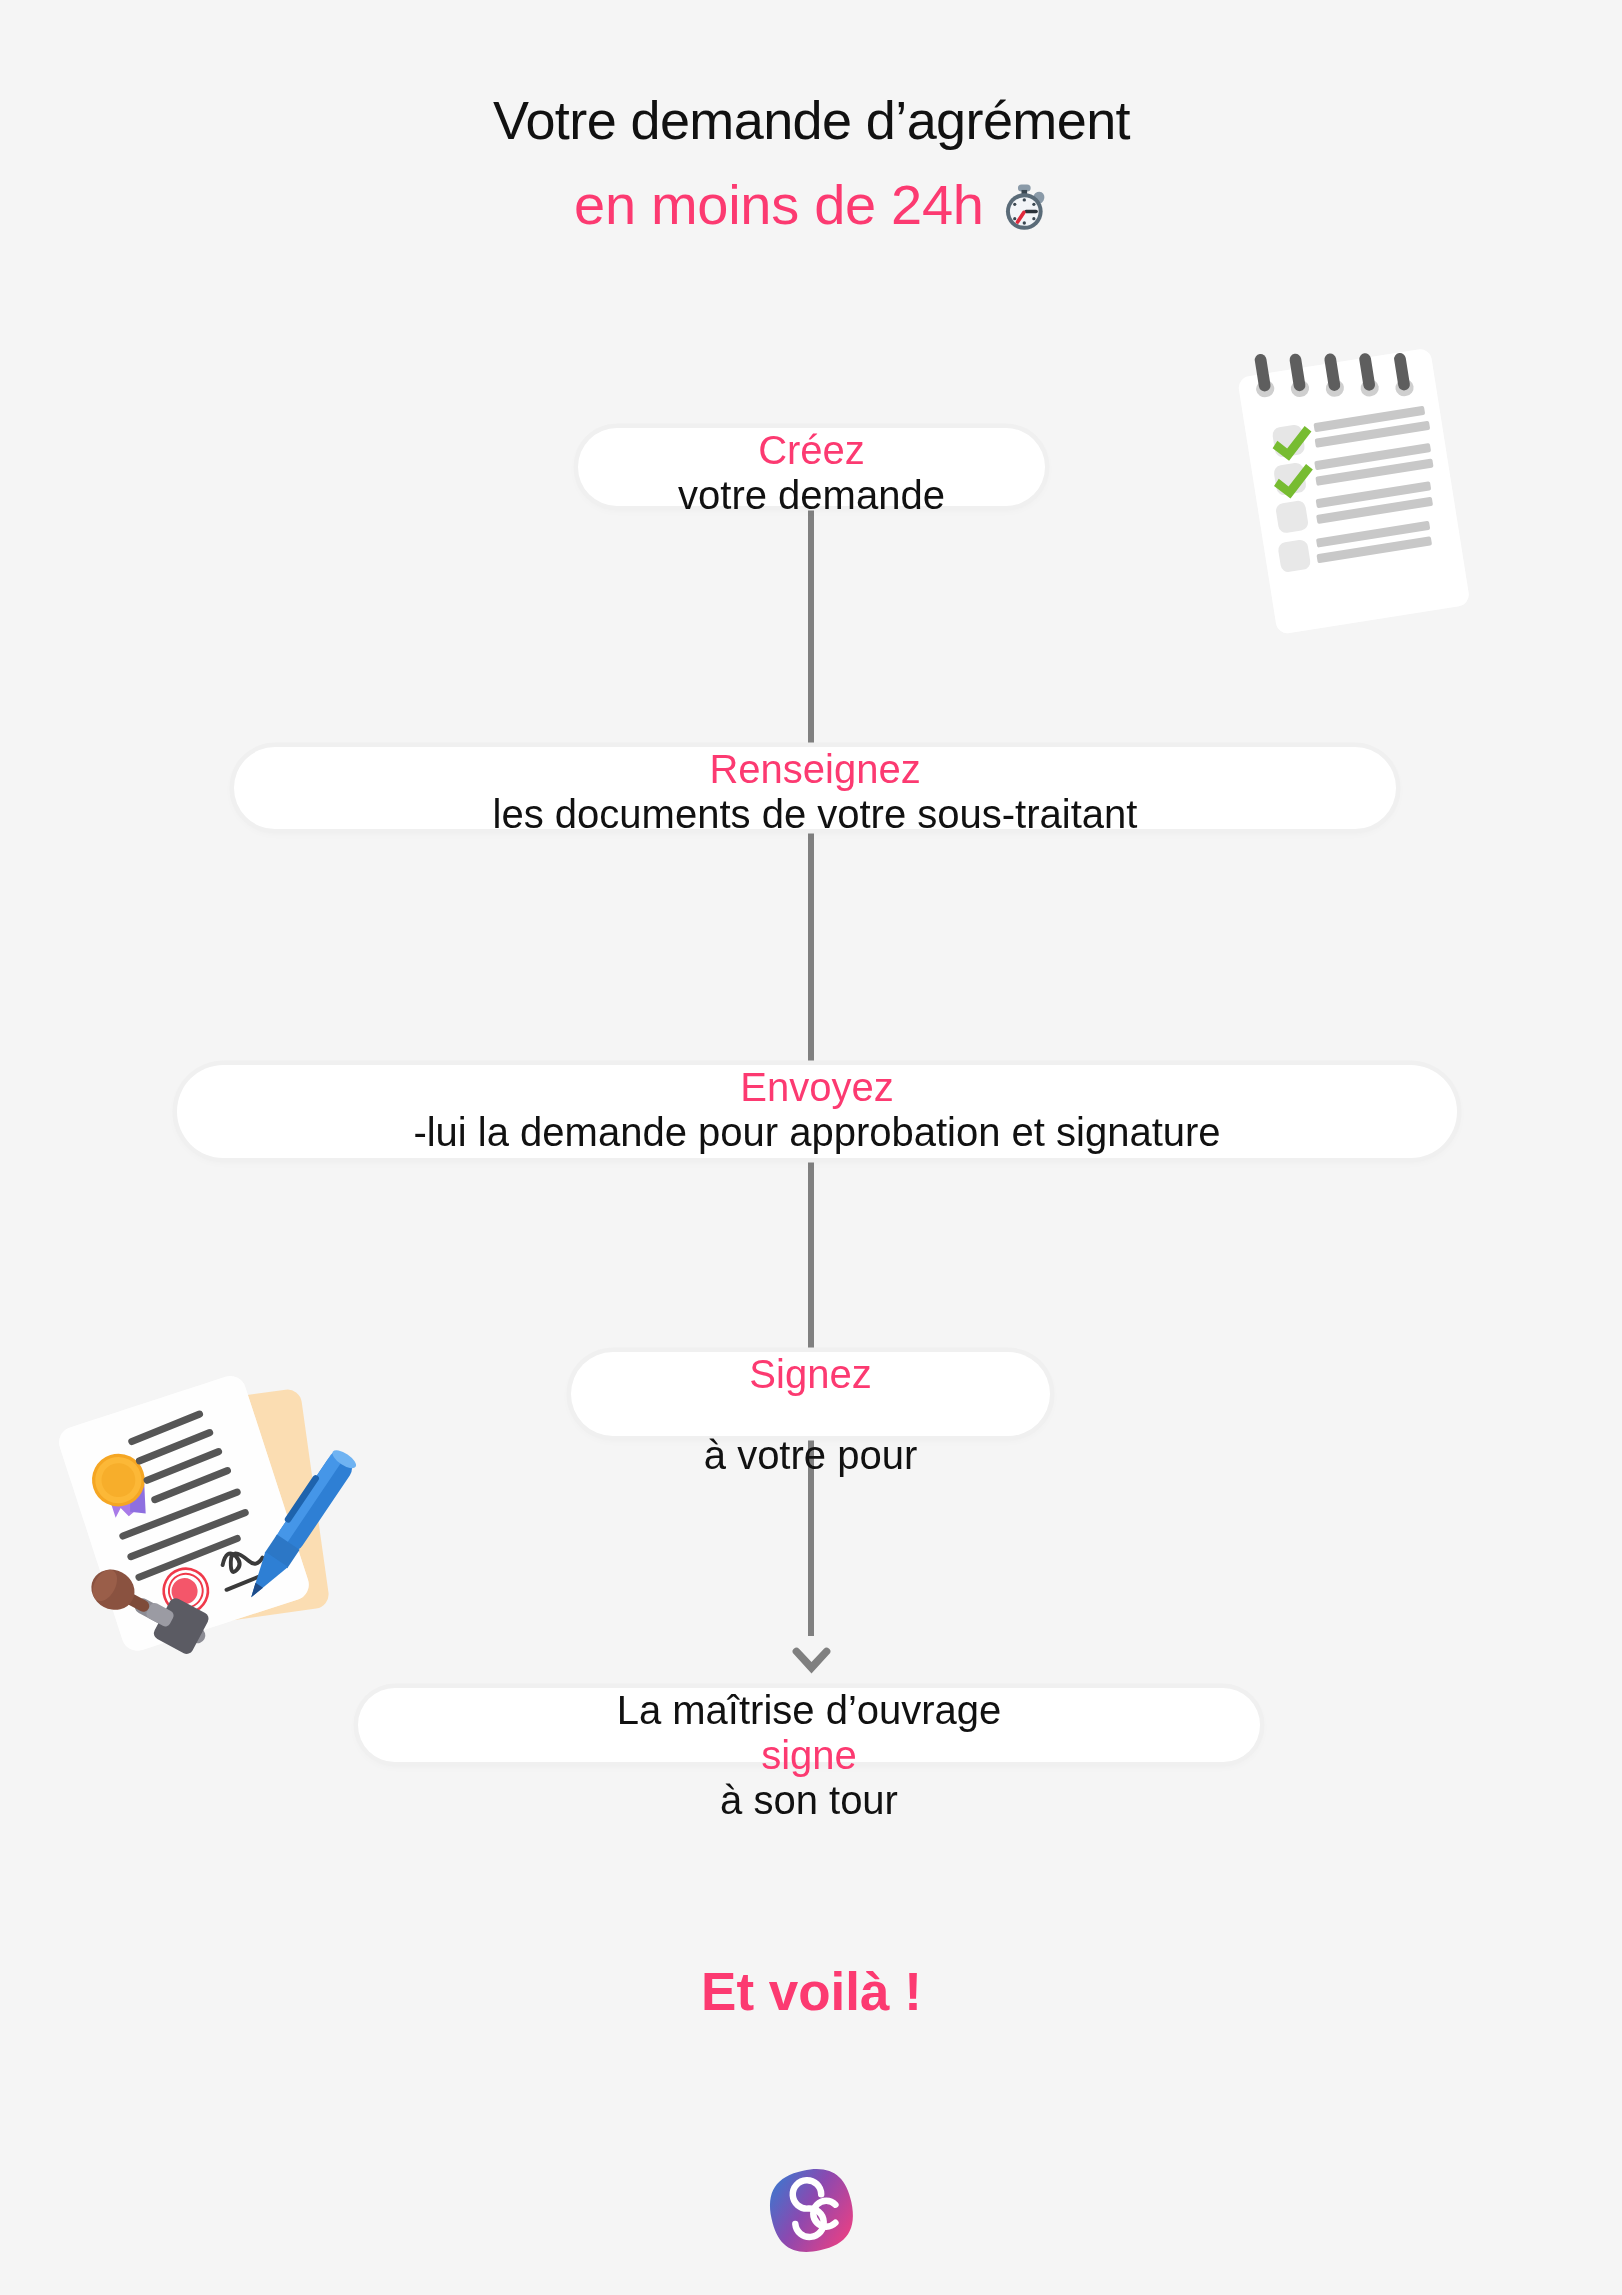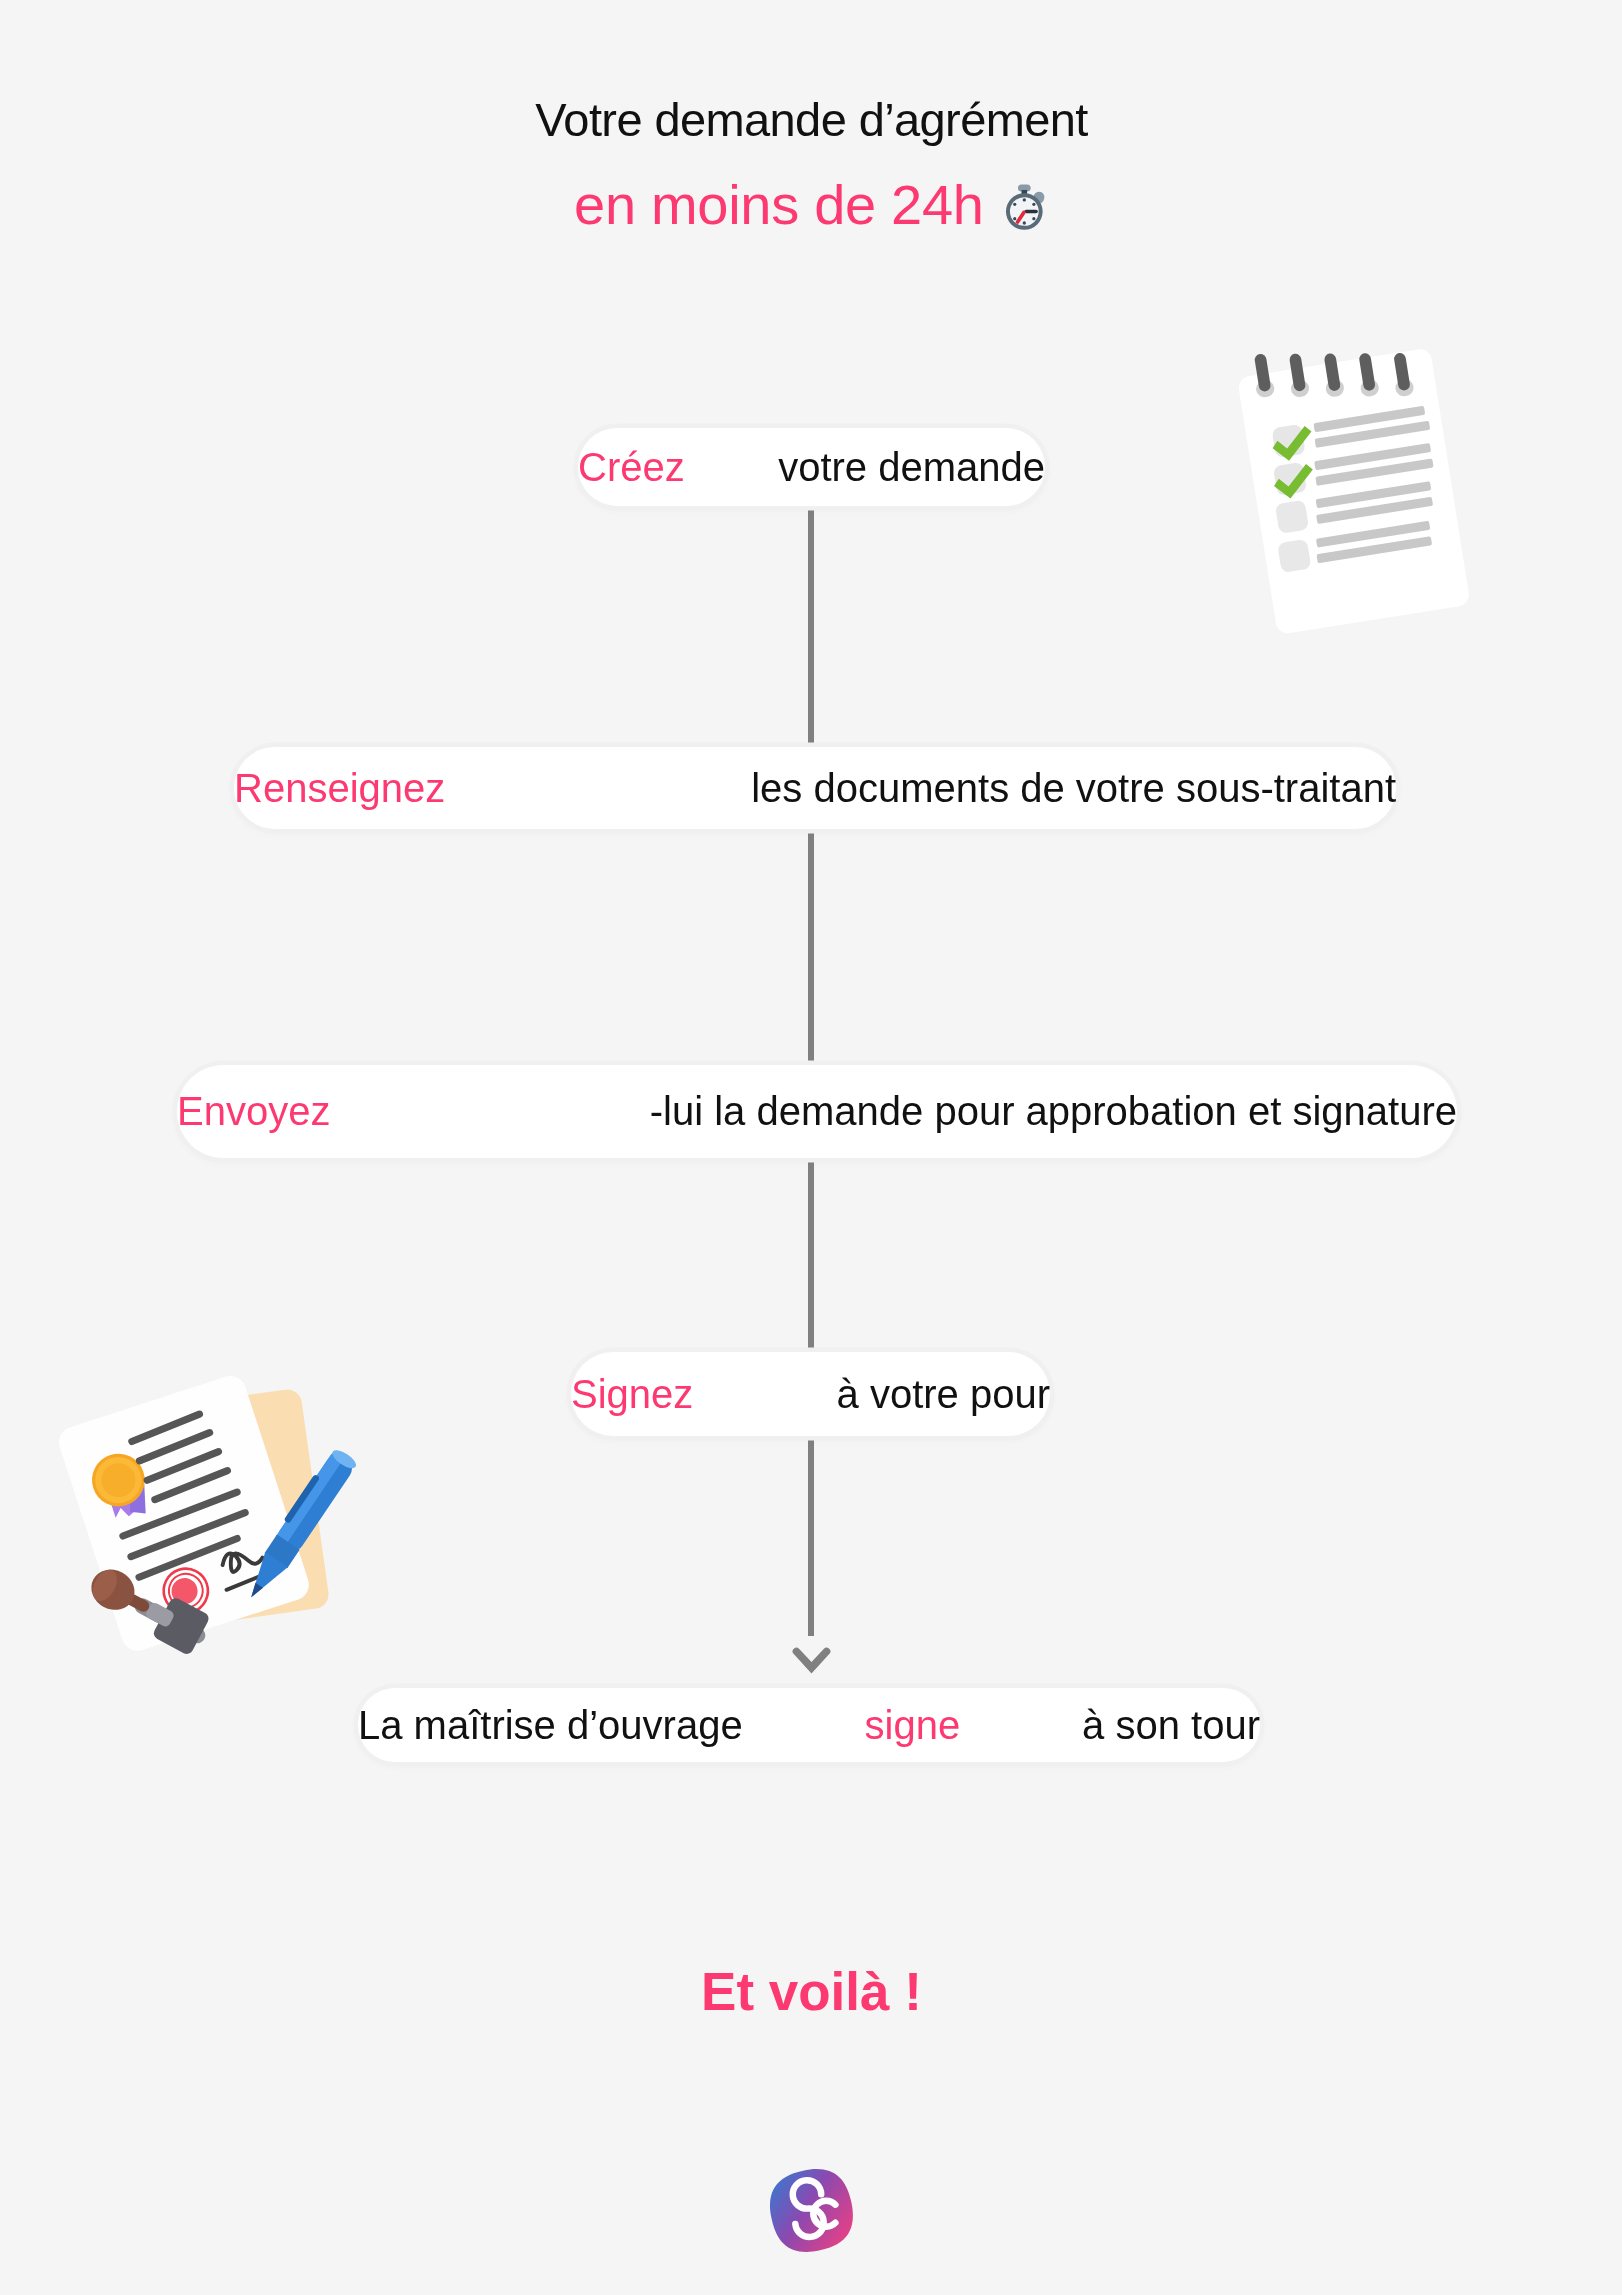--- a/index.html
+++ b/index.html
@@ -7,21 +7,21 @@
     width:1623px; height:2295px;
     background:#f5f5f5;
     font-family:"Liberation Sans", sans-serif;
     overflow:hidden;
   }
   .page { position:relative; width:1623px; height:2295px; background:#f5f5f5; }
 
   
   .heading { position:absolute; left:0; top:77px; width:1623px; text-align:center; }
   .heading .line1 {
-    font-size:47px; line-height:86px; color:#111111; font-weight:400;
+    font-size:54px; line-height:86px; color:#111111; font-weight:400;
     letter-spacing:-0.6px;
   }
   .heading .line2 {
     font-size:56px; line-height:84px; color:#FC3A71; font-weight:400;
     letter-spacing:-0.3px; white-space:nowrap;
   }
   .stopwatch-wrap { display:inline-block; vertical-align:-9px; margin-left:14.3px; }
 
   
   .flow { position:absolute; left:0; top:0; width:1623px; height:2295px; }
@@ -32,25 +32,26 @@
 
   .arrow-head {
     position:absolute; left:789px; width:45px; height:39px;
   }
 
   .pill {
     position:absolute;
     background:#ffffff;
     border-radius:649px;
     box-shadow:0 0 0 4.5px #f0f0f0, 0 2.6px 10.4px rgba(0,0,0,0.045);
-    display:flex; align-items:center; justify-content:space-between;
+    display:flex; align-items:center; justify-content:flex-start;
     white-space:nowrap;
     font-size:40px;
     color:#111111;
     font-weight:400;
+    flex-direction:column;
   }
   .pill .hl { color:#FC3A71; }
 
   
   .etvoila {
     position:absolute; left:0; top:1961px; width:1623px; text-align:center;
     font-size:53px; font-weight:700; color:#FC3A71; letter-spacing:0px;
   }
 
   

